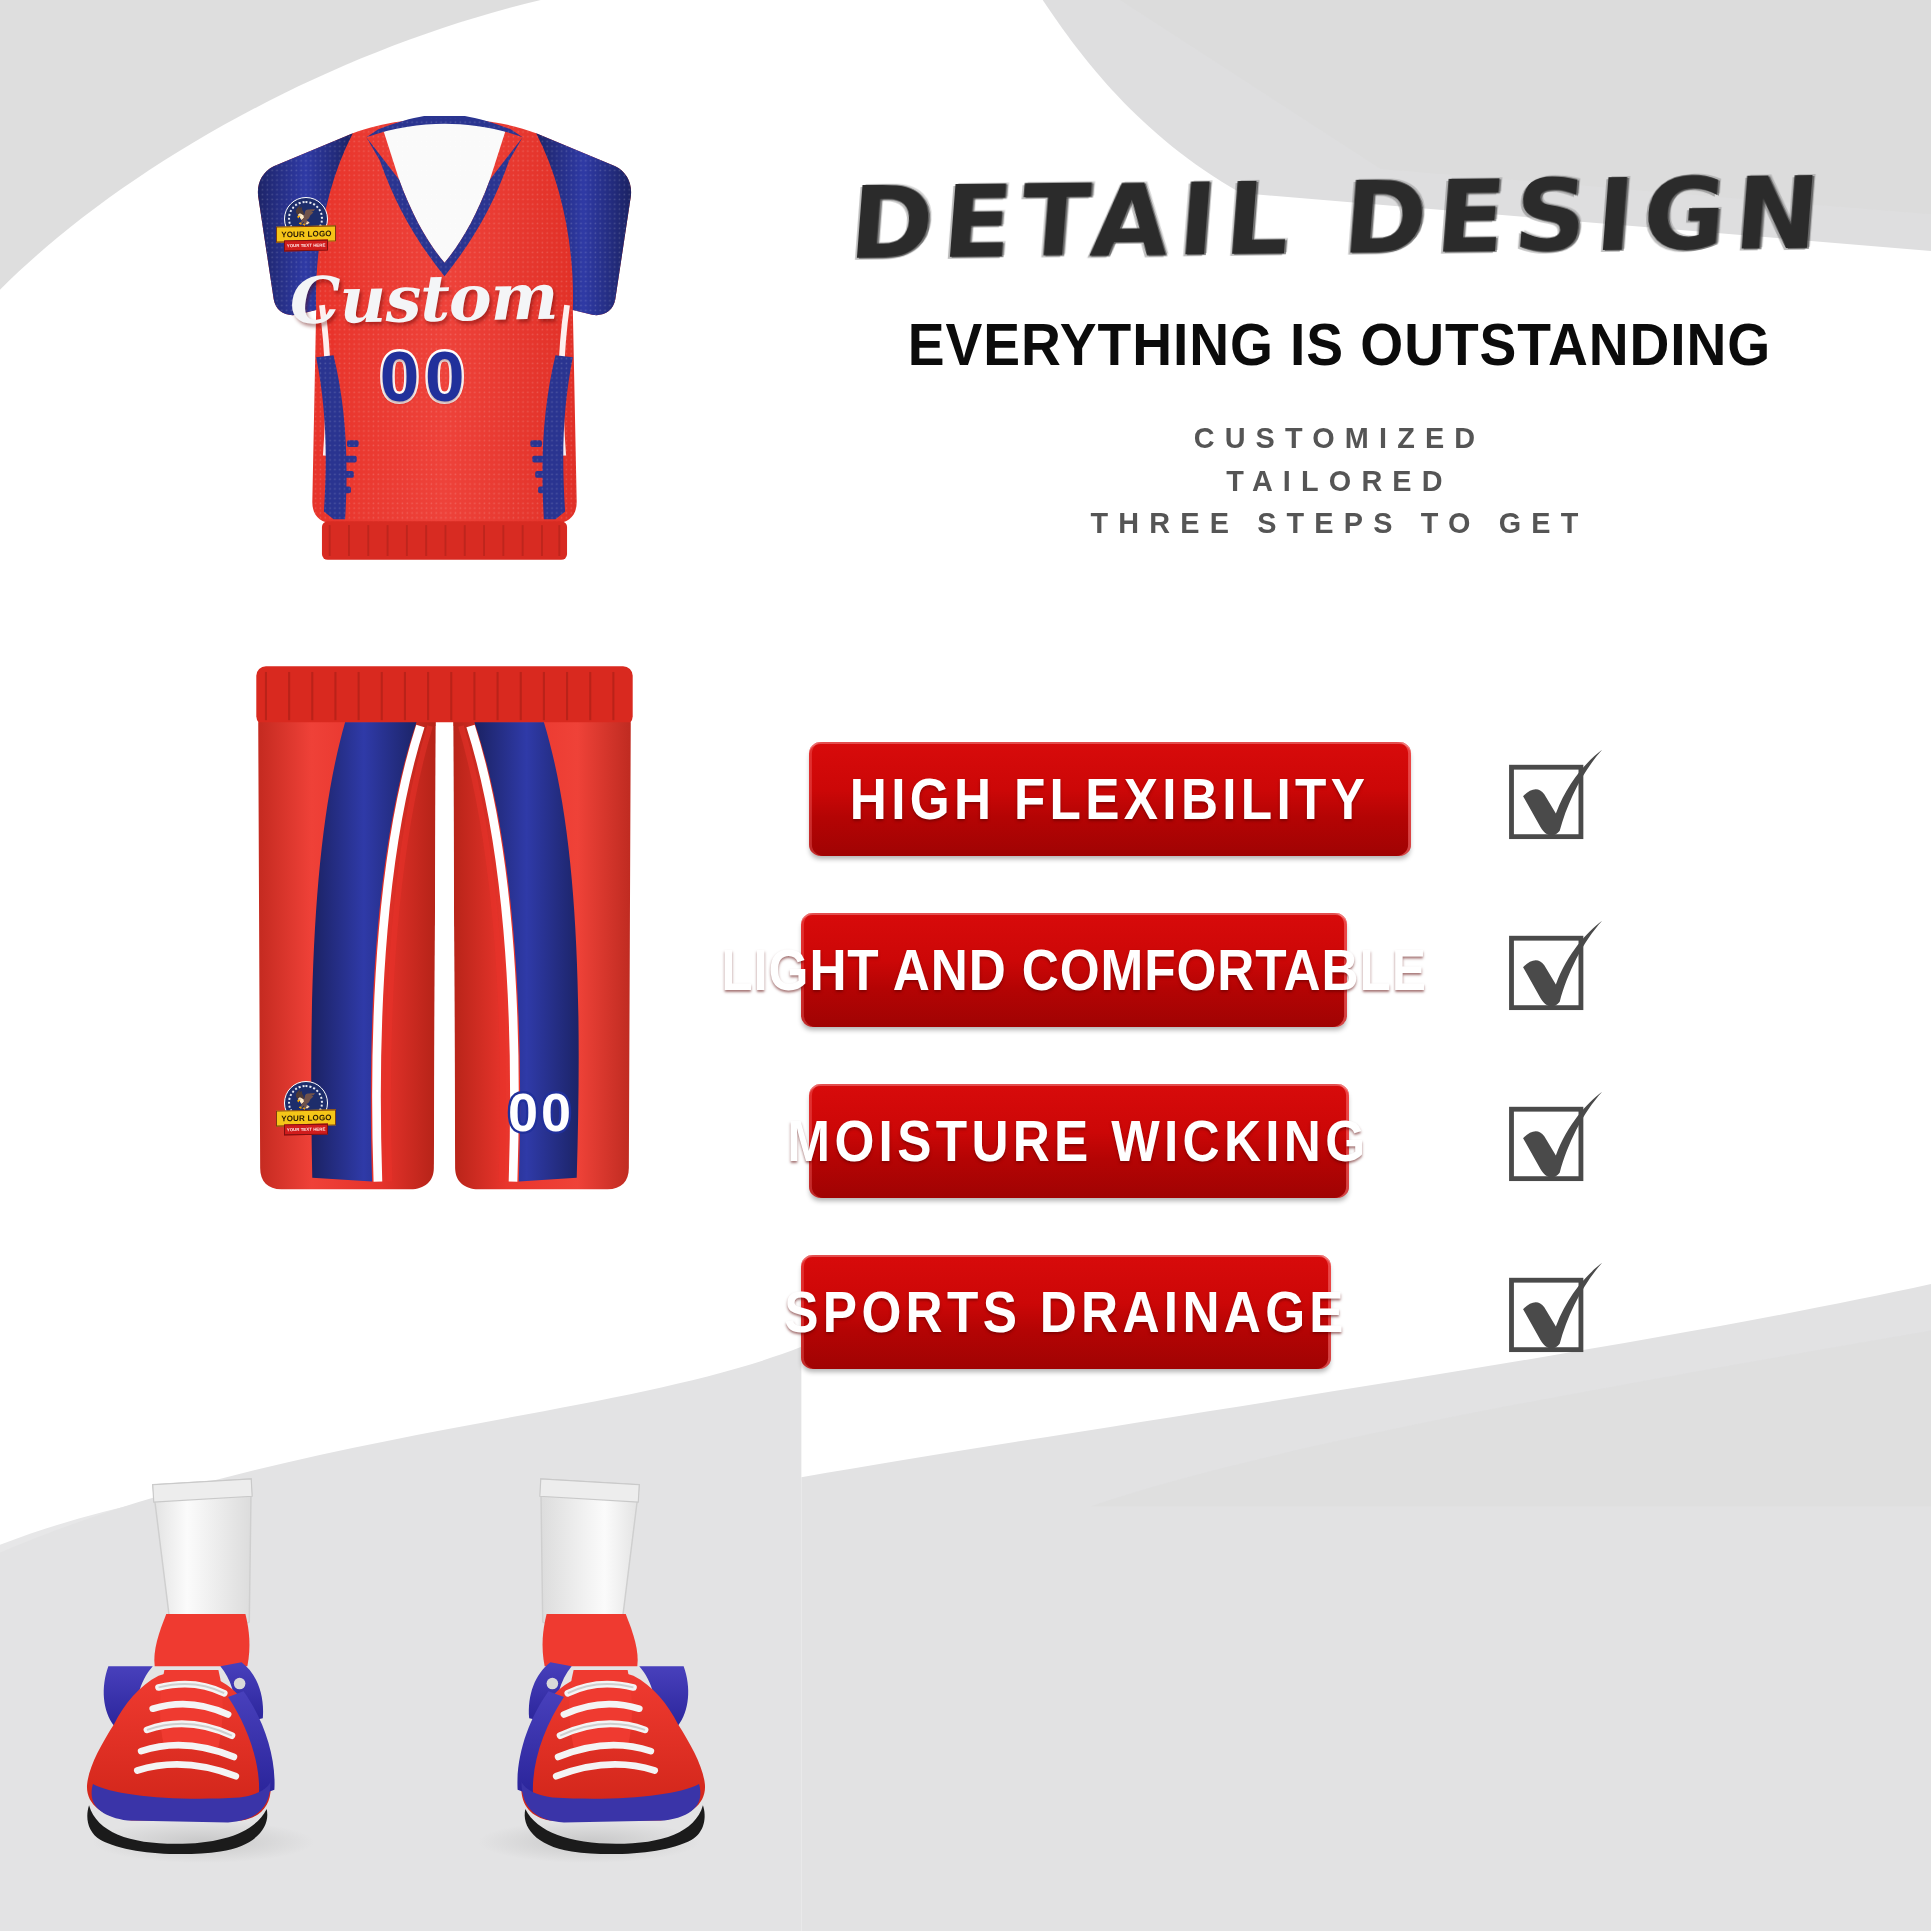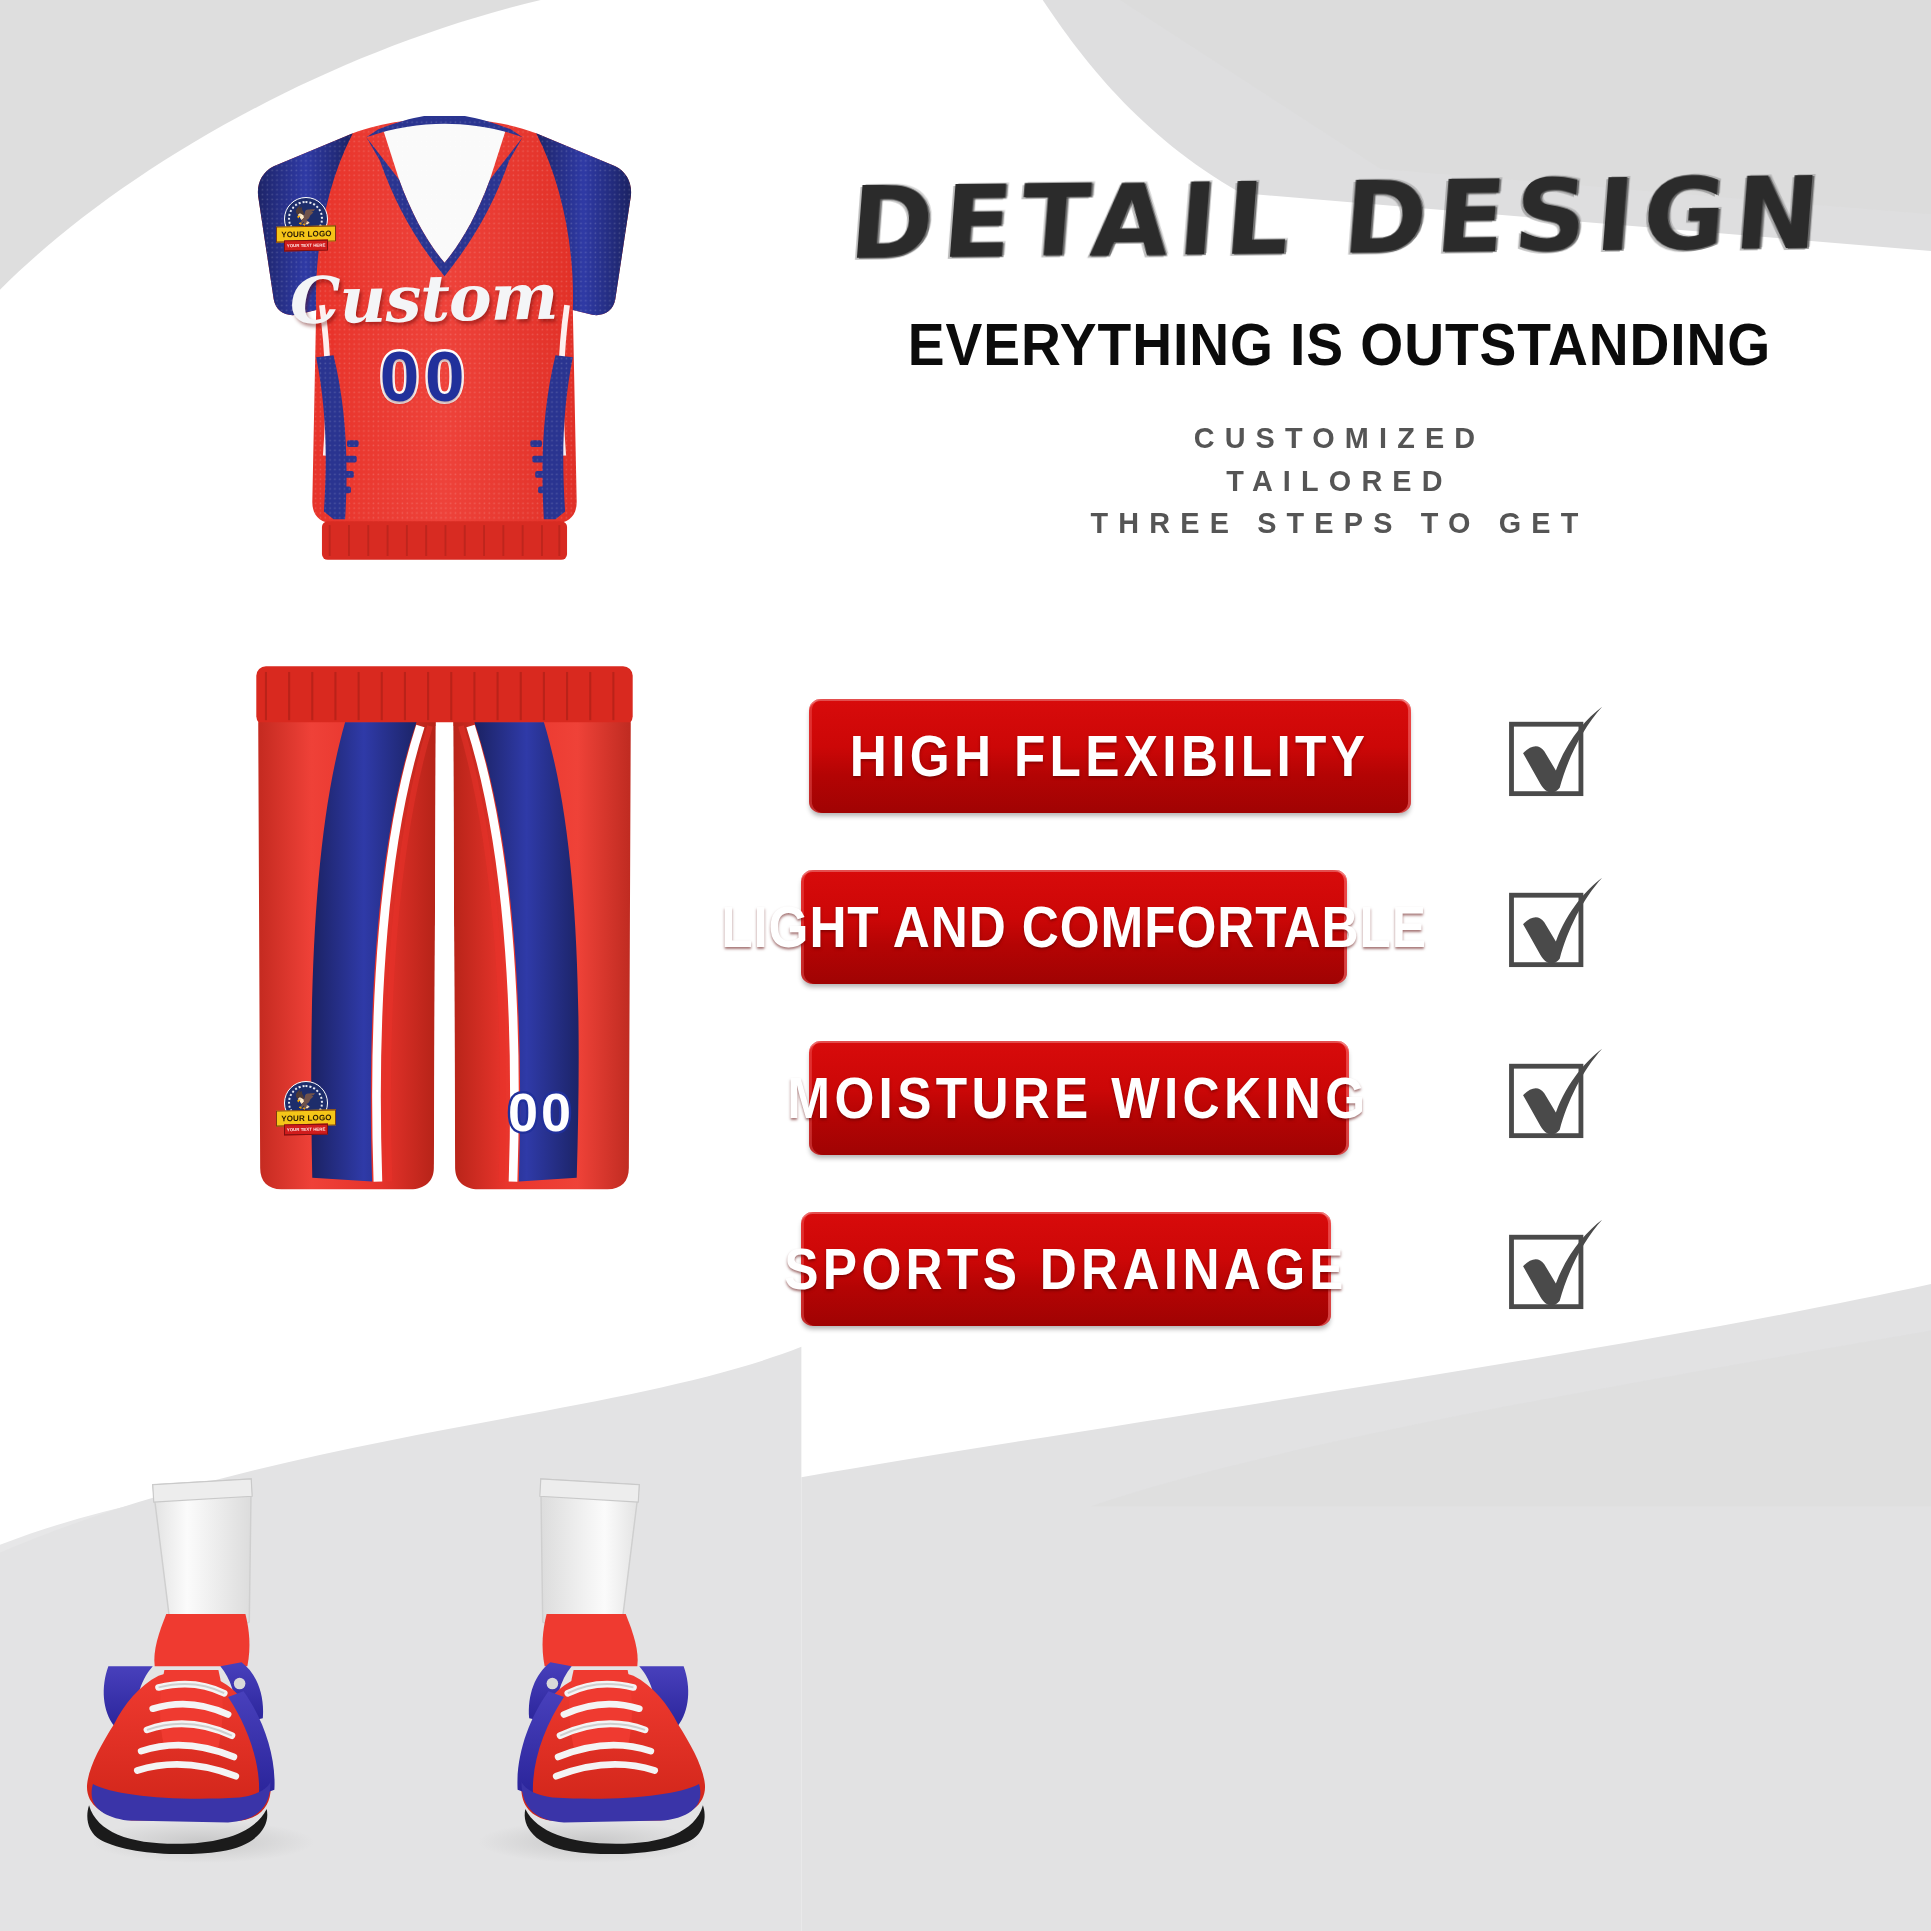--- a/index.html
+++ b/index.html
@@ -231,21 +231,21 @@
     line-height: 1.42;
     color: #555555;
     letter-spacing: 10.6px;
     transform: scaleX(0.96);
   }
 
   
   .features {
     position: absolute;
     left: 0;
-    top: 682px;
+    top: 725px;
     width: 1130px;
   }
   .feature-row {
     position: relative;
     height: 171px;
   }
   .banner {
     position: absolute;
     top: 17.4px;
     height: 114px;

